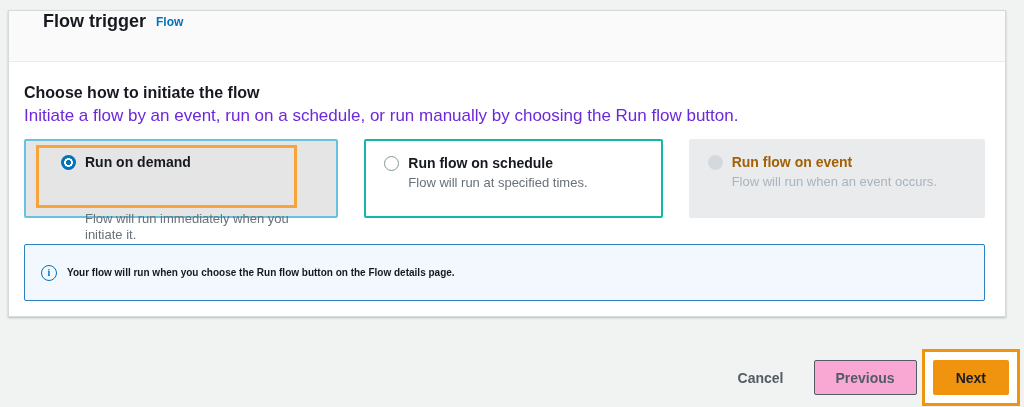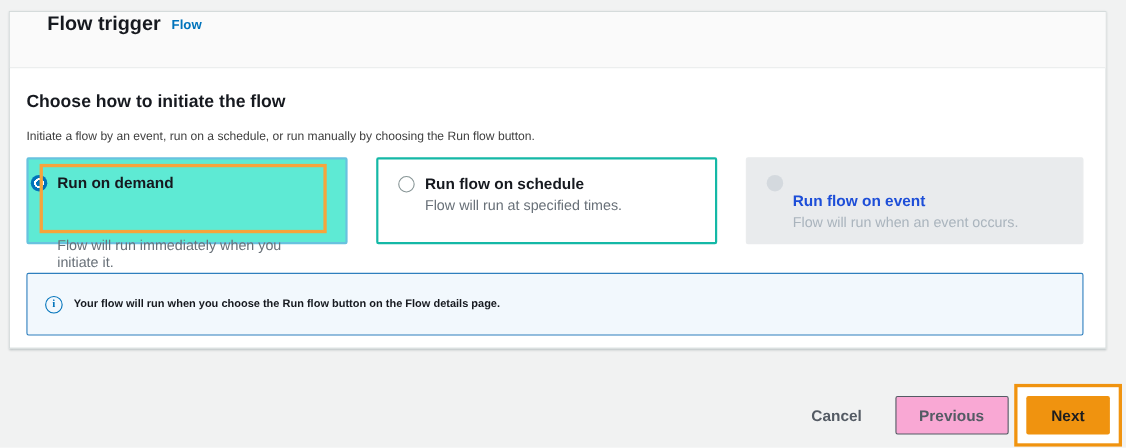--- a/index.html
+++ b/index.html
@@ -31,37 +31,37 @@
   .panel-title { font-size: 18px; font-weight: 700; }
   .info-link {
     font-size: 12px; font-weight: 700;
     color: #0073bb; text-decoration: none;
     margin-left: 10px; margin-top: 4px;
     cursor: pointer;
   }
   .panel-body { padding: 21px 20px 0 15px; }
 
   .section-heading { font-size: 16px; font-weight: 700; line-height: 1.2; }
-  .section-desc { font-size: 11px; color: #404040; margin-top: 16px; }
+  .section-desc { font-size: 17px; color: #6d28d9; margin-top: 4px; }
 
   
   .cards { display: flex; gap: 26px; margin-top: 13px; }
   .card {
     flex: 1;
     height: 79px;
     border-radius: 2px;
     position: relative;
     display: flex;
     align-items: flex-start;
     padding: 14px 12px 0 18px;
     cursor: pointer;
     background: #ffffff;
     border: 2px solid #14b8a6;
   }
-  .card.selected { background: #5eead4; border: 2px solid #68c2df; padding: 13px 11px 0 2px; }
+  .card.selected { background: #e5e5e5; border: 2px solid #68c2df; padding: 13px 11px 0 35px; }
   .card.disabled { background: #e9ebed; border: 1px solid #e9ebed; cursor: default; }
 
   .annotation-box {
     position: absolute;
     left: 10px; top: 4px;
     width: 261px; height: 63px;
     border: 3px solid #f6a43b;
     pointer-events: none;
   }
 
@@ -69,21 +69,21 @@
   .radio.selected-state {
     background: radial-gradient(circle, #0073bb 0 2.6px, #ffffff 2.7px 4.4px, #0073bb 4.5px 100%);
   }
   .radio.unselected-state { background: #ffffff; border: 1.5px solid #879596; }
   .radio.disabled-state { background: #d4d9de; }
 
   .card-text { margin-left: 9px; }
   .card-title { font-size: 14px; font-weight: 700; line-height: 17px; }
   .card-desc { font-size: 13px; color: #687078; margin-top: 3px; line-height: 16px; }
   .card.selected .card-desc { max-width: 218px; margin-top: 40px; }
-  .card.disabled .card-title { color: #1d4ed8; margin-top: 16px; }
+  .card.disabled .card-title { color: #a16207; }
   .card.disabled .card-desc { color: #aab4bd; }
 
   
   .alert {
     margin-top: 26px;
     height: 57px;
     background: #f2f8fd;
     border: 1px solid #2e7fbe;
     border-radius: 2px;
     display: flex;

